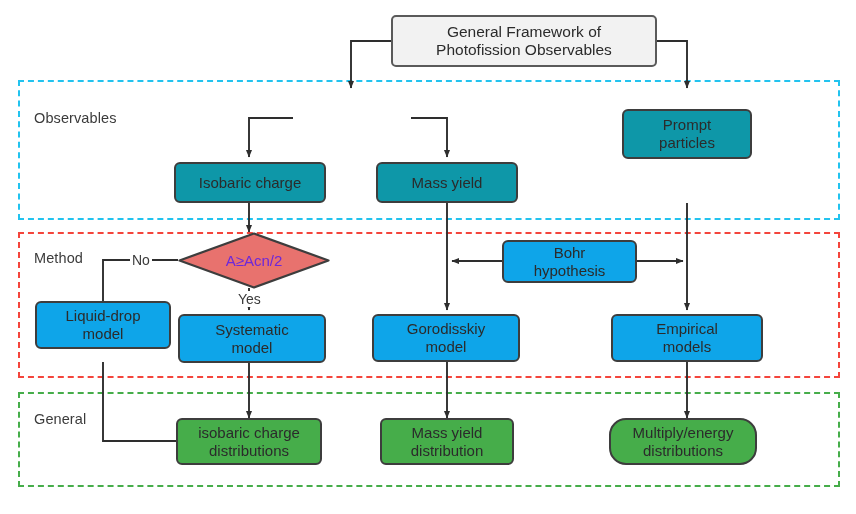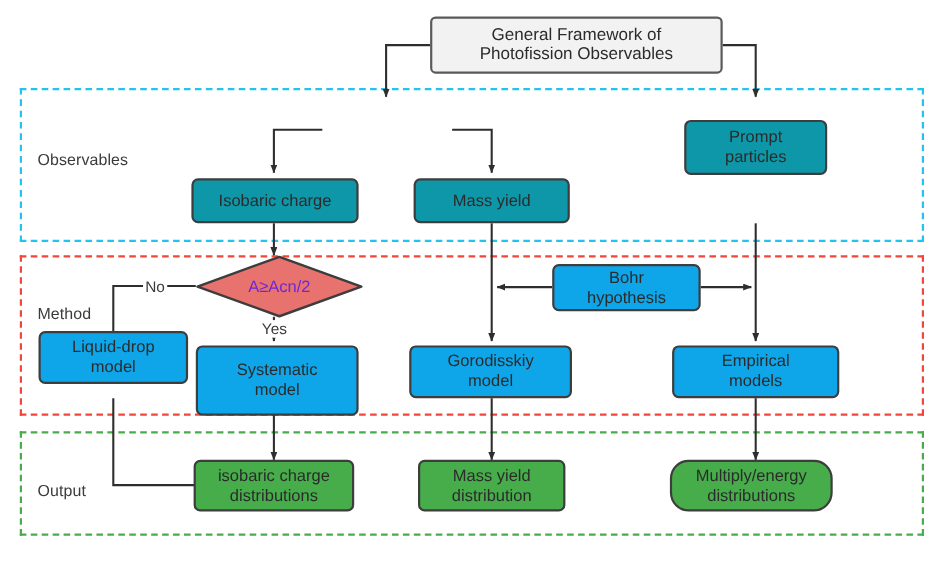--- a/index.html
+++ b/index.html
@@ -32,21 +32,20 @@
     border-style: dashed;
     border-width: 2px;
     background: transparent;
   }
   .region-label {
     position: absolute;
     font-size: 14.5px;
     color: #3b3b3b;
     white-space: nowrap;
     letter-spacing: 0.1px;
-    margin-top: 28px;
   }
   .node {
     position: absolute;
     box-sizing: border-box;
     border: 2px solid #3d3d3d;
     border-radius: 6px;
     display: flex;
     align-items: center;
     justify-content: center;
     text-align: center;
@@ -147,21 +146,21 @@
       <path d="M249,362 L249,418" marker-end="url(#arrow)"></path>
 
       <path d="M447,362 L447,418" marker-end="url(#arrow)"></path>
 
       <path d="M687,362 L687,418" marker-end="url(#arrow)"></path>
     </g>
   </svg>
 
   <div class="region-label" style="left:34px; top:110px;">Observables</div>
   <div class="region-label" style="left:34px; top:250px;">Method</div>
-  <div class="region-label" style="left:34px; top:411px;">Output</div>
+  <div class="region-label" style="left:34px; top:411px;">General</div>
 
   <div class="node title" style="left:391px; top:15px; width:266px; height:52px;">General Framework of
 Photofission Observables</div>
 
 
   <div class="node teal" style="left:622px; top:109px; width:130px; height:50px;">Prompt
 particles</div>
 
   <div class="node teal" style="left:174px; top:162px; width:152px; height:41px;">Isobaric charge</div>
 
@@ -177,21 +176,21 @@
 
   <div class="edge-label" style="left:130px; top:252px;">No</div>
   <div class="edge-label" style="left:236px; top:291px;">Yes</div>
 
   <div class="node red" style="left:502px; top:240px; width:135px; height:43px;">Bohr
 hypothesis</div>
 
   <div class="node red" style="left:35px; top:301px; width:136px; height:48px;">Liquid-drop
 model</div>
 
-  <div class="node red" style="left:178px; top:314px; width:148px; height:64px;">Systematic
+  <div class="node red" style="left:178px; top:314px; width:148px; height:49px;">Systematic
 model</div>
 
   <div class="node red" style="left:372px; top:314px; width:148px; height:48px;">Gorodisskiy
 model</div>
 
   <div class="node red" style="left:611px; top:314px; width:152px; height:48px;">Empirical
 models</div>
 
   <div class="node green" style="left:176px; top:418px; width:146px; height:47px;">isobaric charge
 distributions</div>

